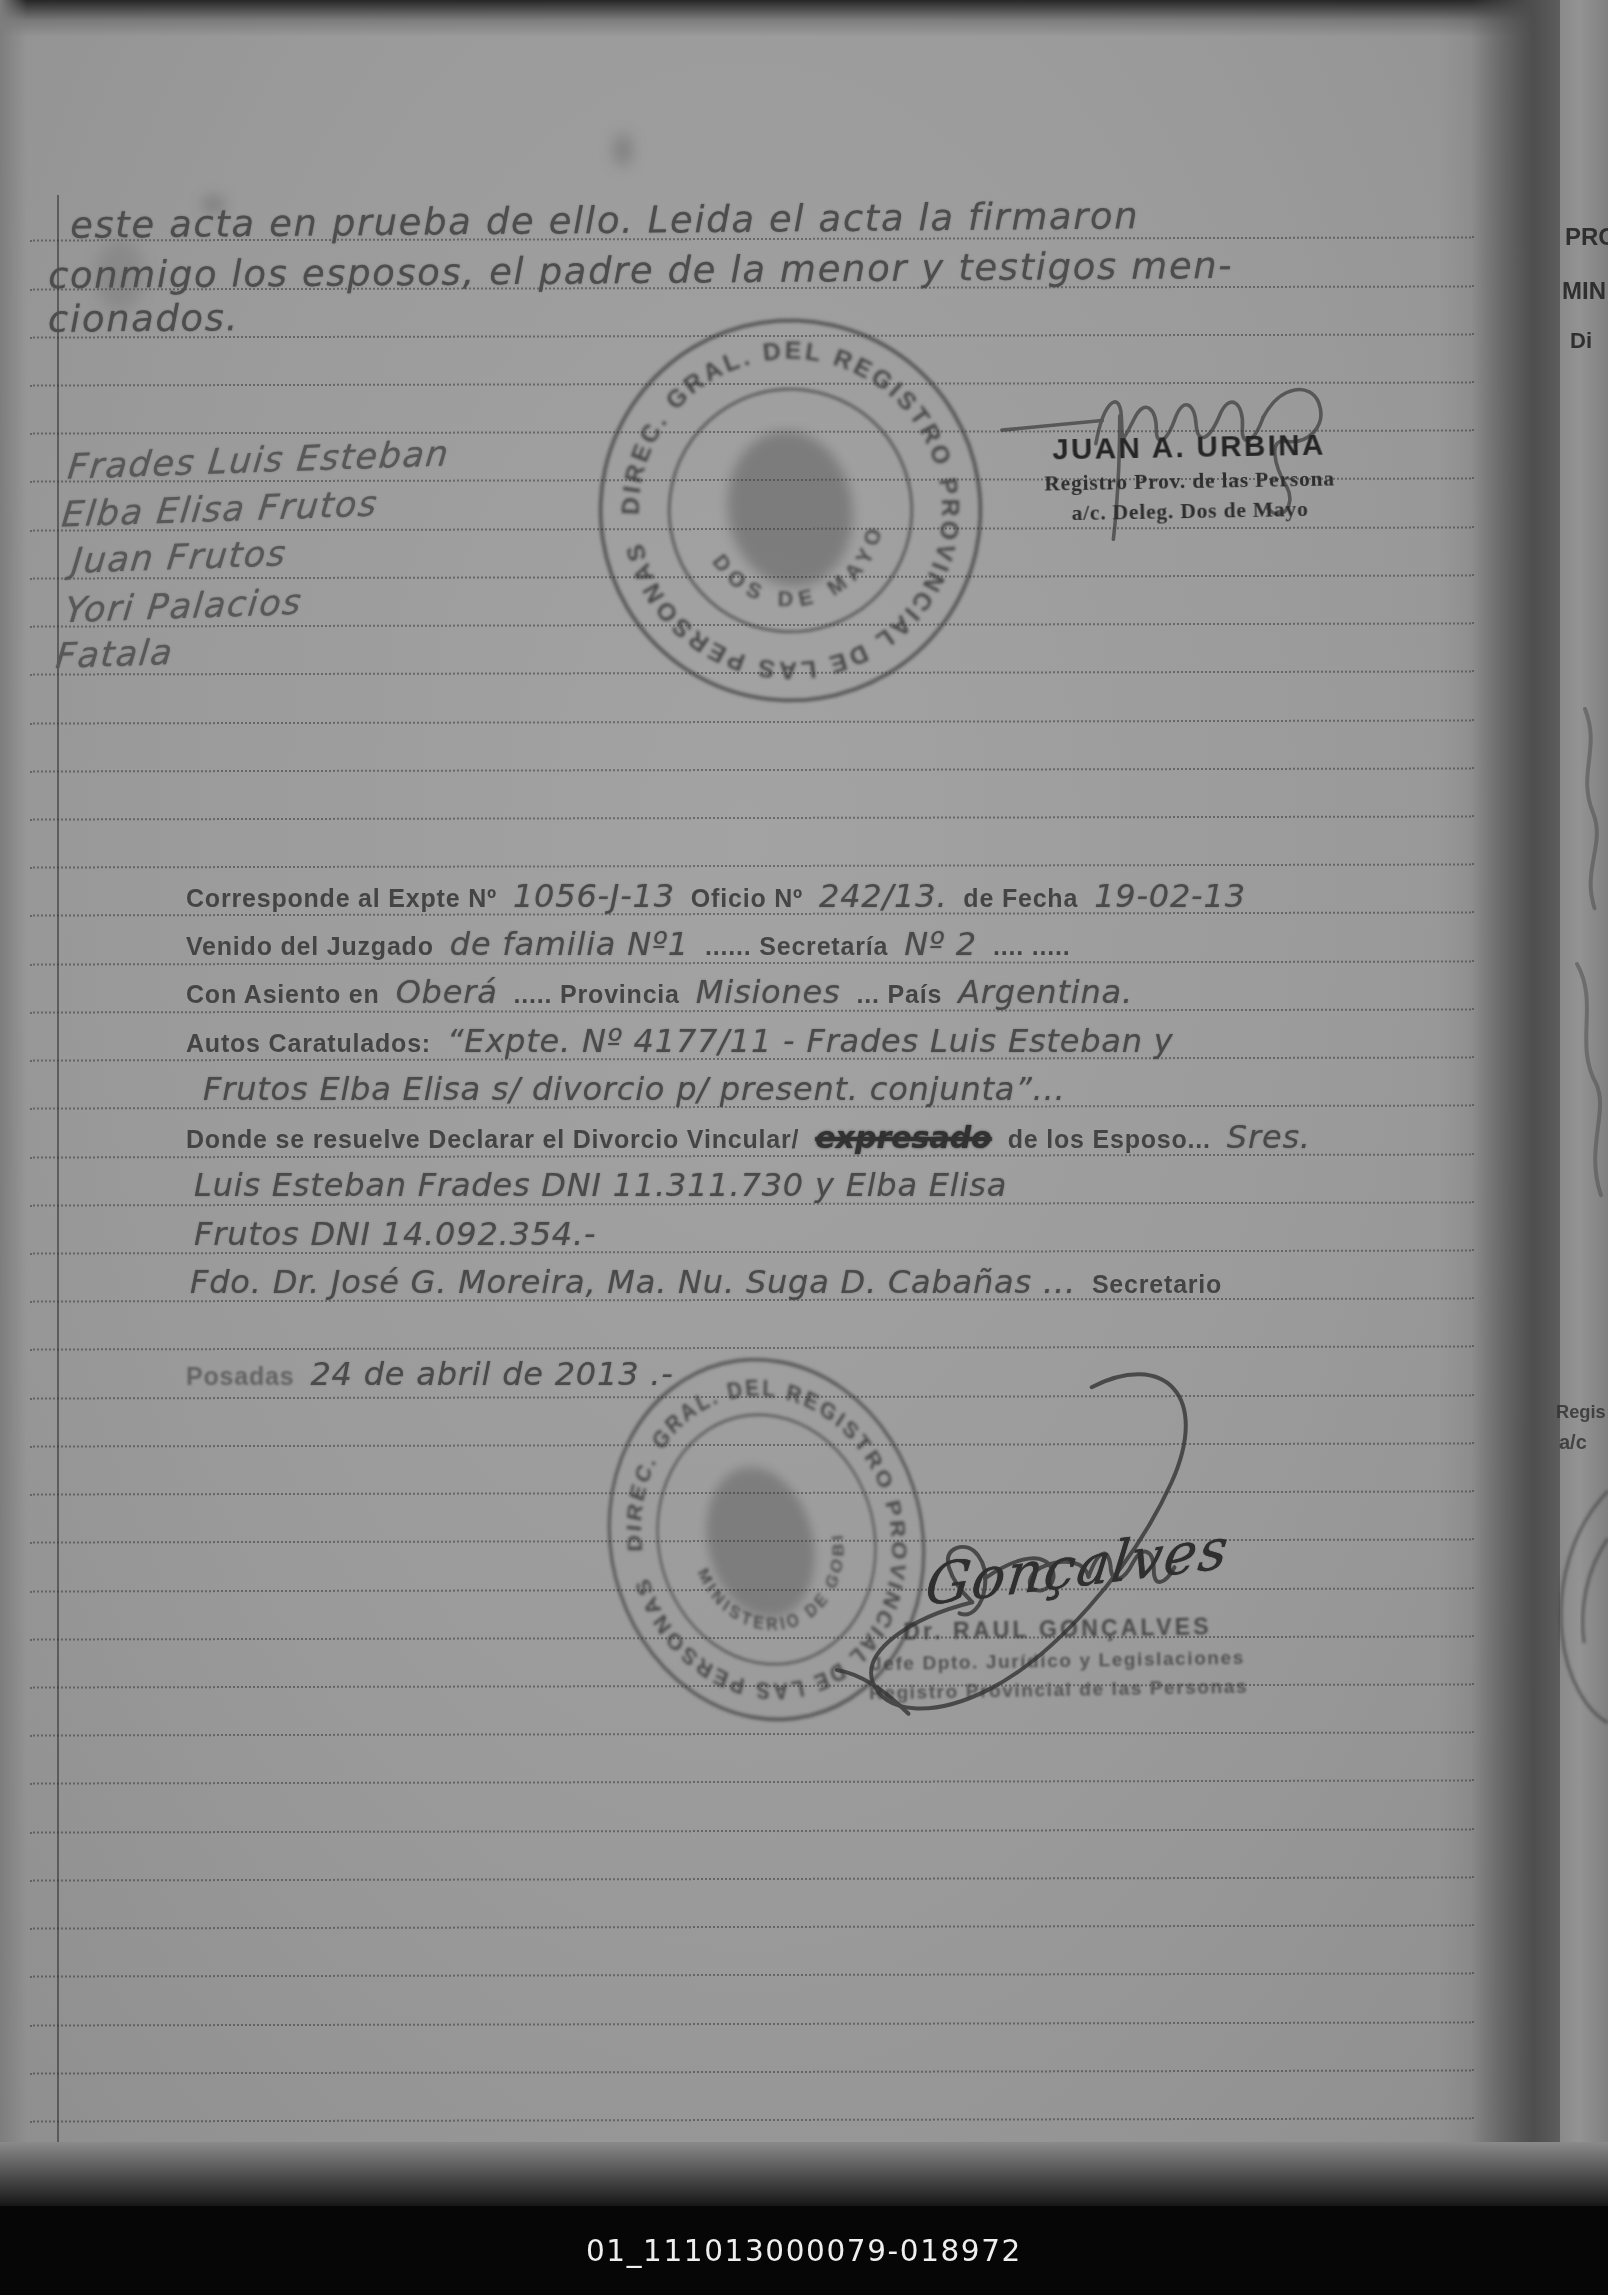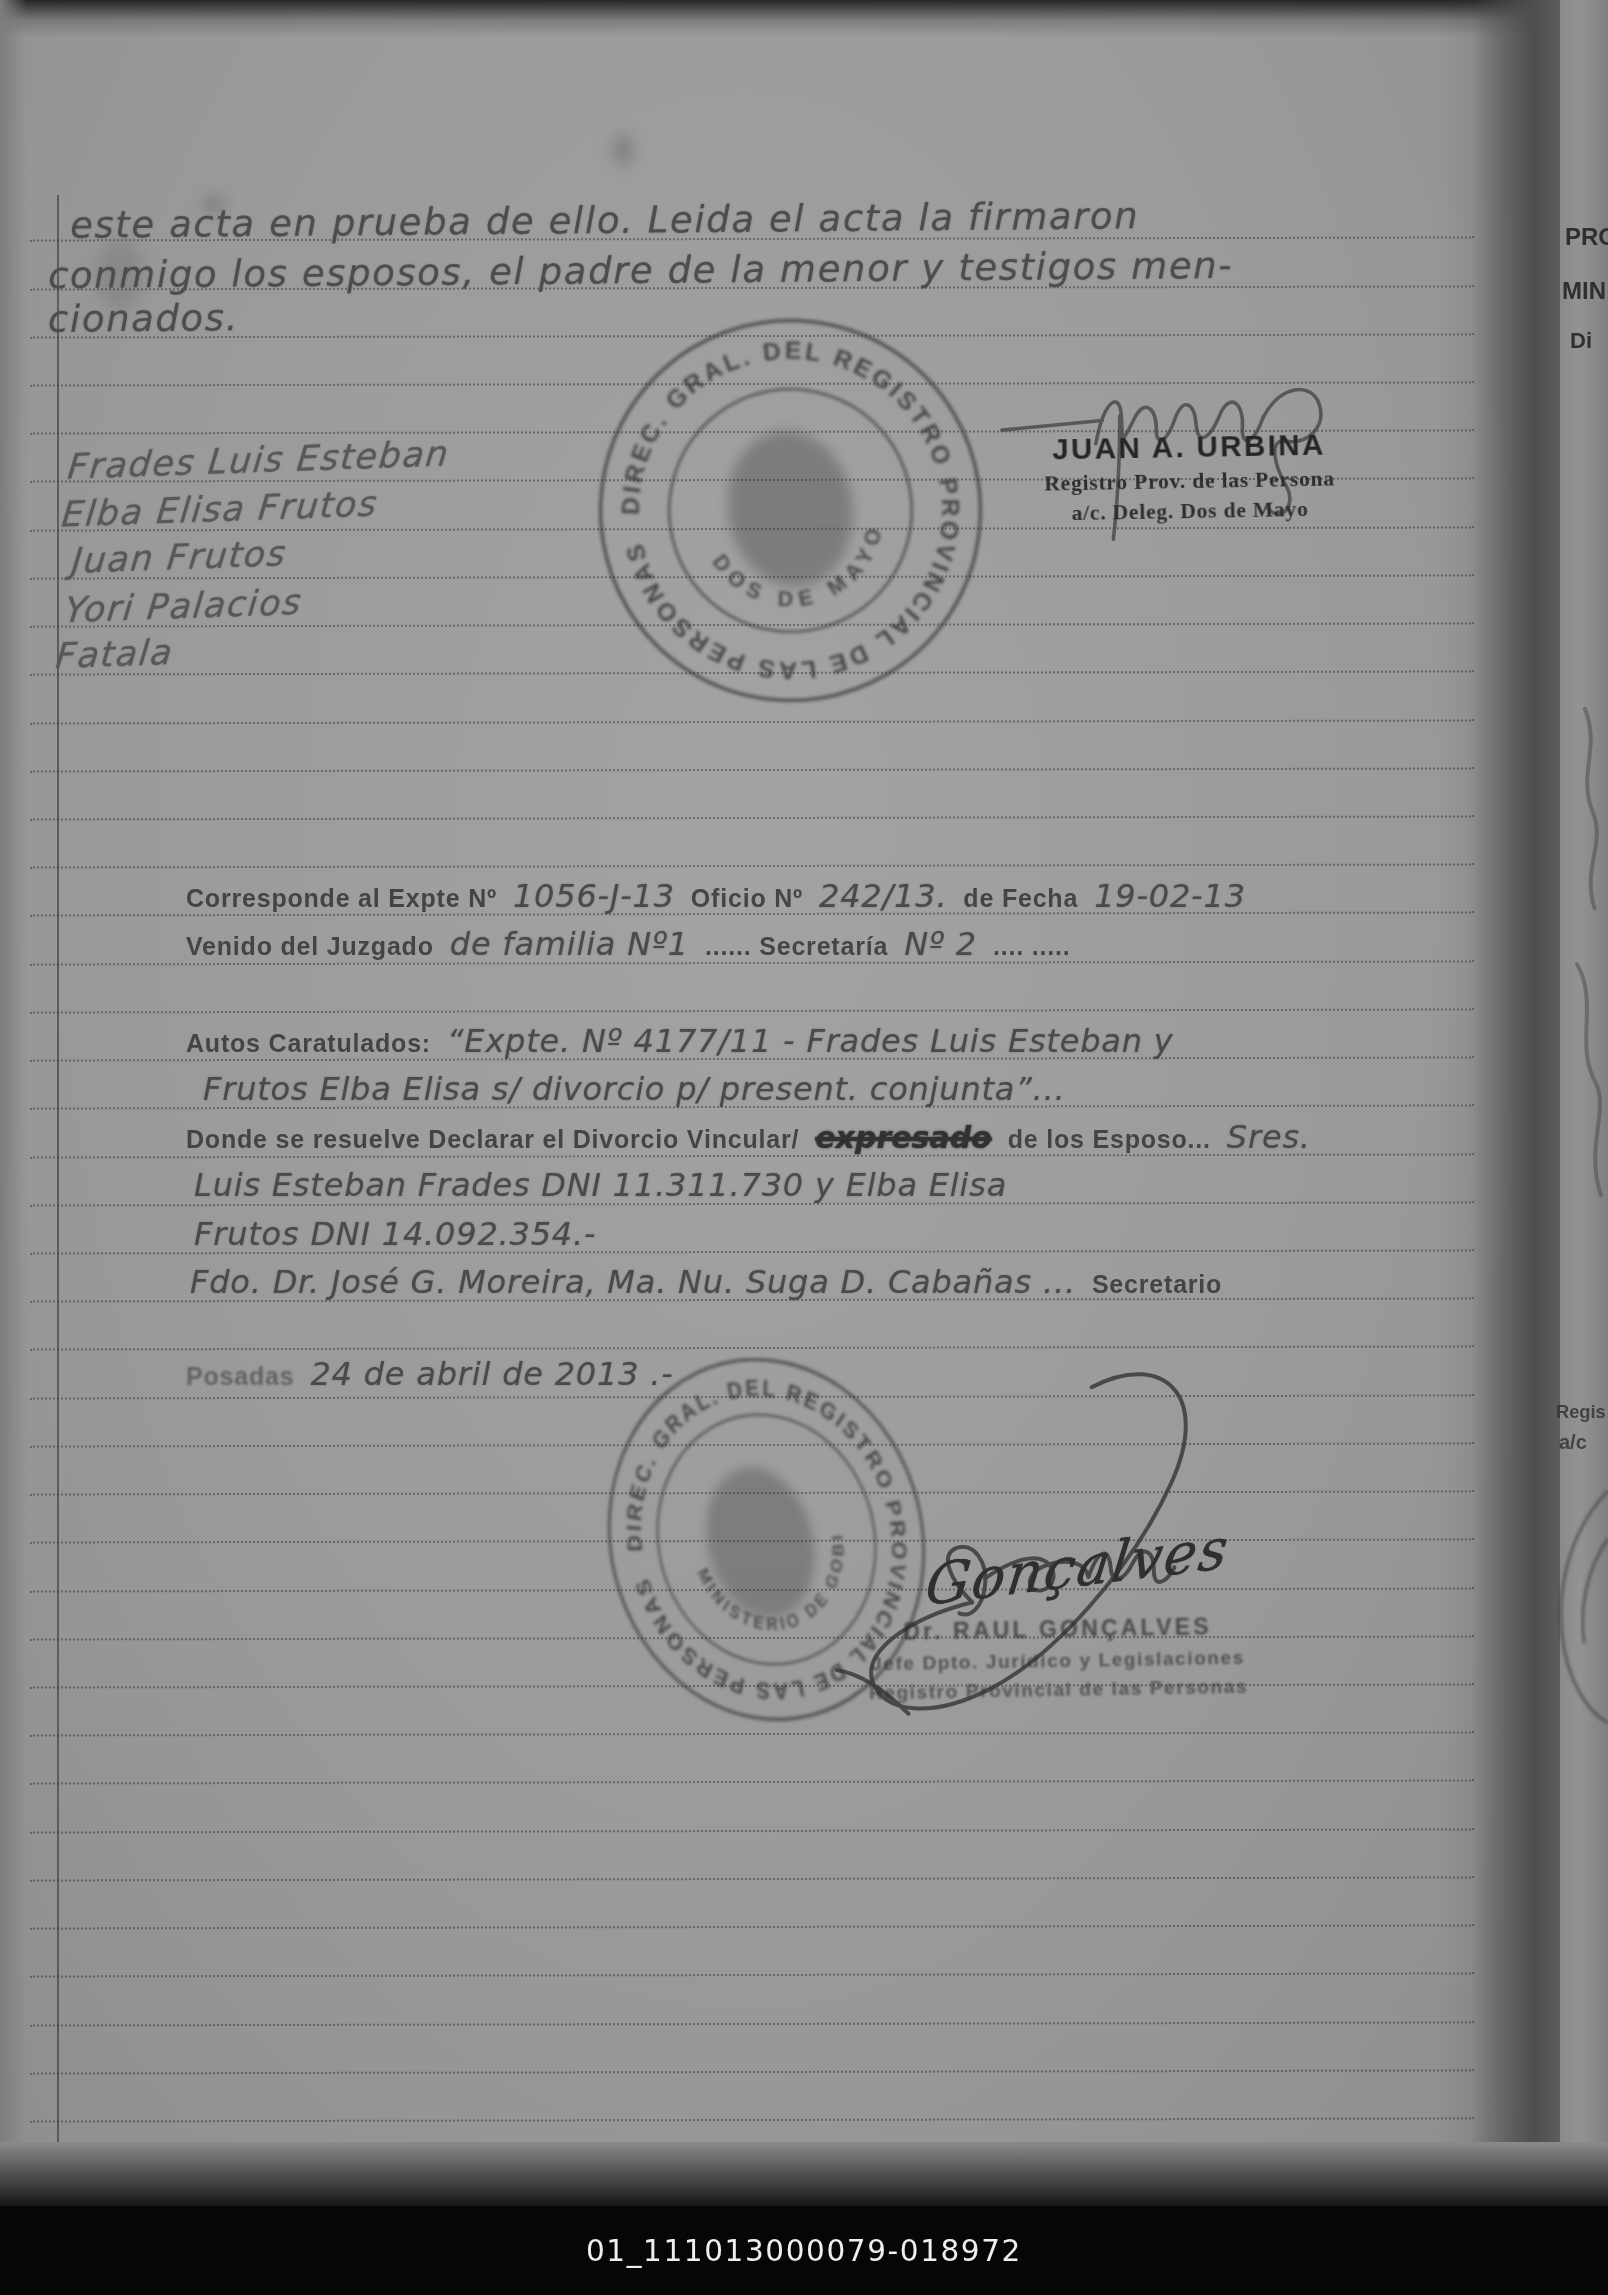--- a/index.html
+++ b/index.html
@@ -198,20 +198,28 @@
       <span class="st">de Fecha</span>
       <span class="h">19-02-13</span>
     </div>
     <div class="row" style="left:186px;top:925px;">
       <span class="st">Venido del Juzgado</span>
       <span class="h">de familia Nº1</span>
       <span class="st">...... Secretaría</span>
       <span class="h">Nº 2</span>
       <span class="st">.... .....</span>
     </div>
+    <div class="row" style="left:186px;top:973px;">
+      <span class="st">Con Asiento en</span>
+      <span class="h">Oberá</span>
+      <span class="st">..... Provincia</span>
+      <span class="h">Misiones</span>
+      <span class="st">... País</span>
+      <span class="h">Argentina.</span>
+    </div>
     <div class="row" style="left:186px;top:1022px;">
       <span class="st">Autos Caratulados:</span>
       <span class="h">“Expte. Nº 4177/11 - Frades Luis Esteban y</span>
     </div>
     <div class="row" style="left:191px;top:1070px;margin-left:12px;">
       <span class="h">Frutos Elba Elisa s/ divorcio p/ present. conjunta”...</span>
     </div>
     <div class="row" style="left:186px;top:1118px;">
       <span class="st">Donde se resuelve Declarar el Divorcio Vincular/</span>
       <span class="hx">expresado</span>

